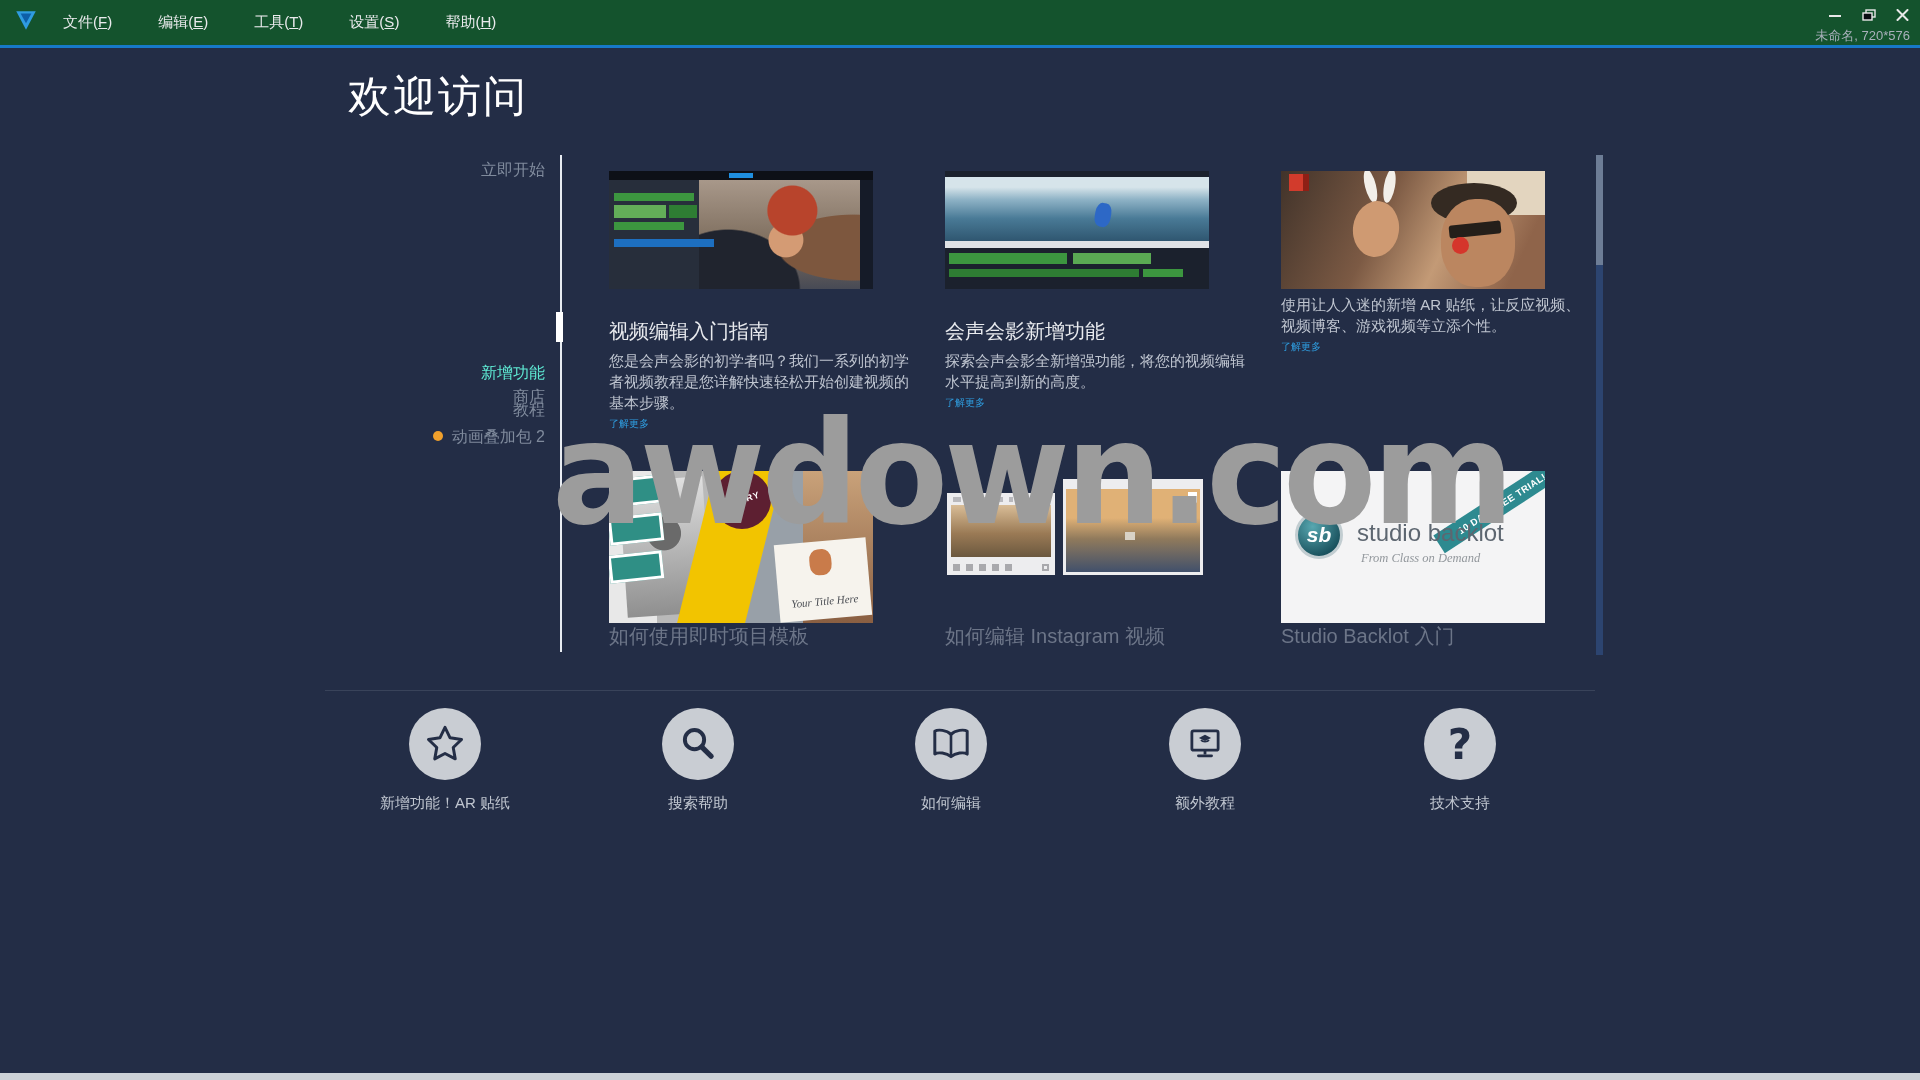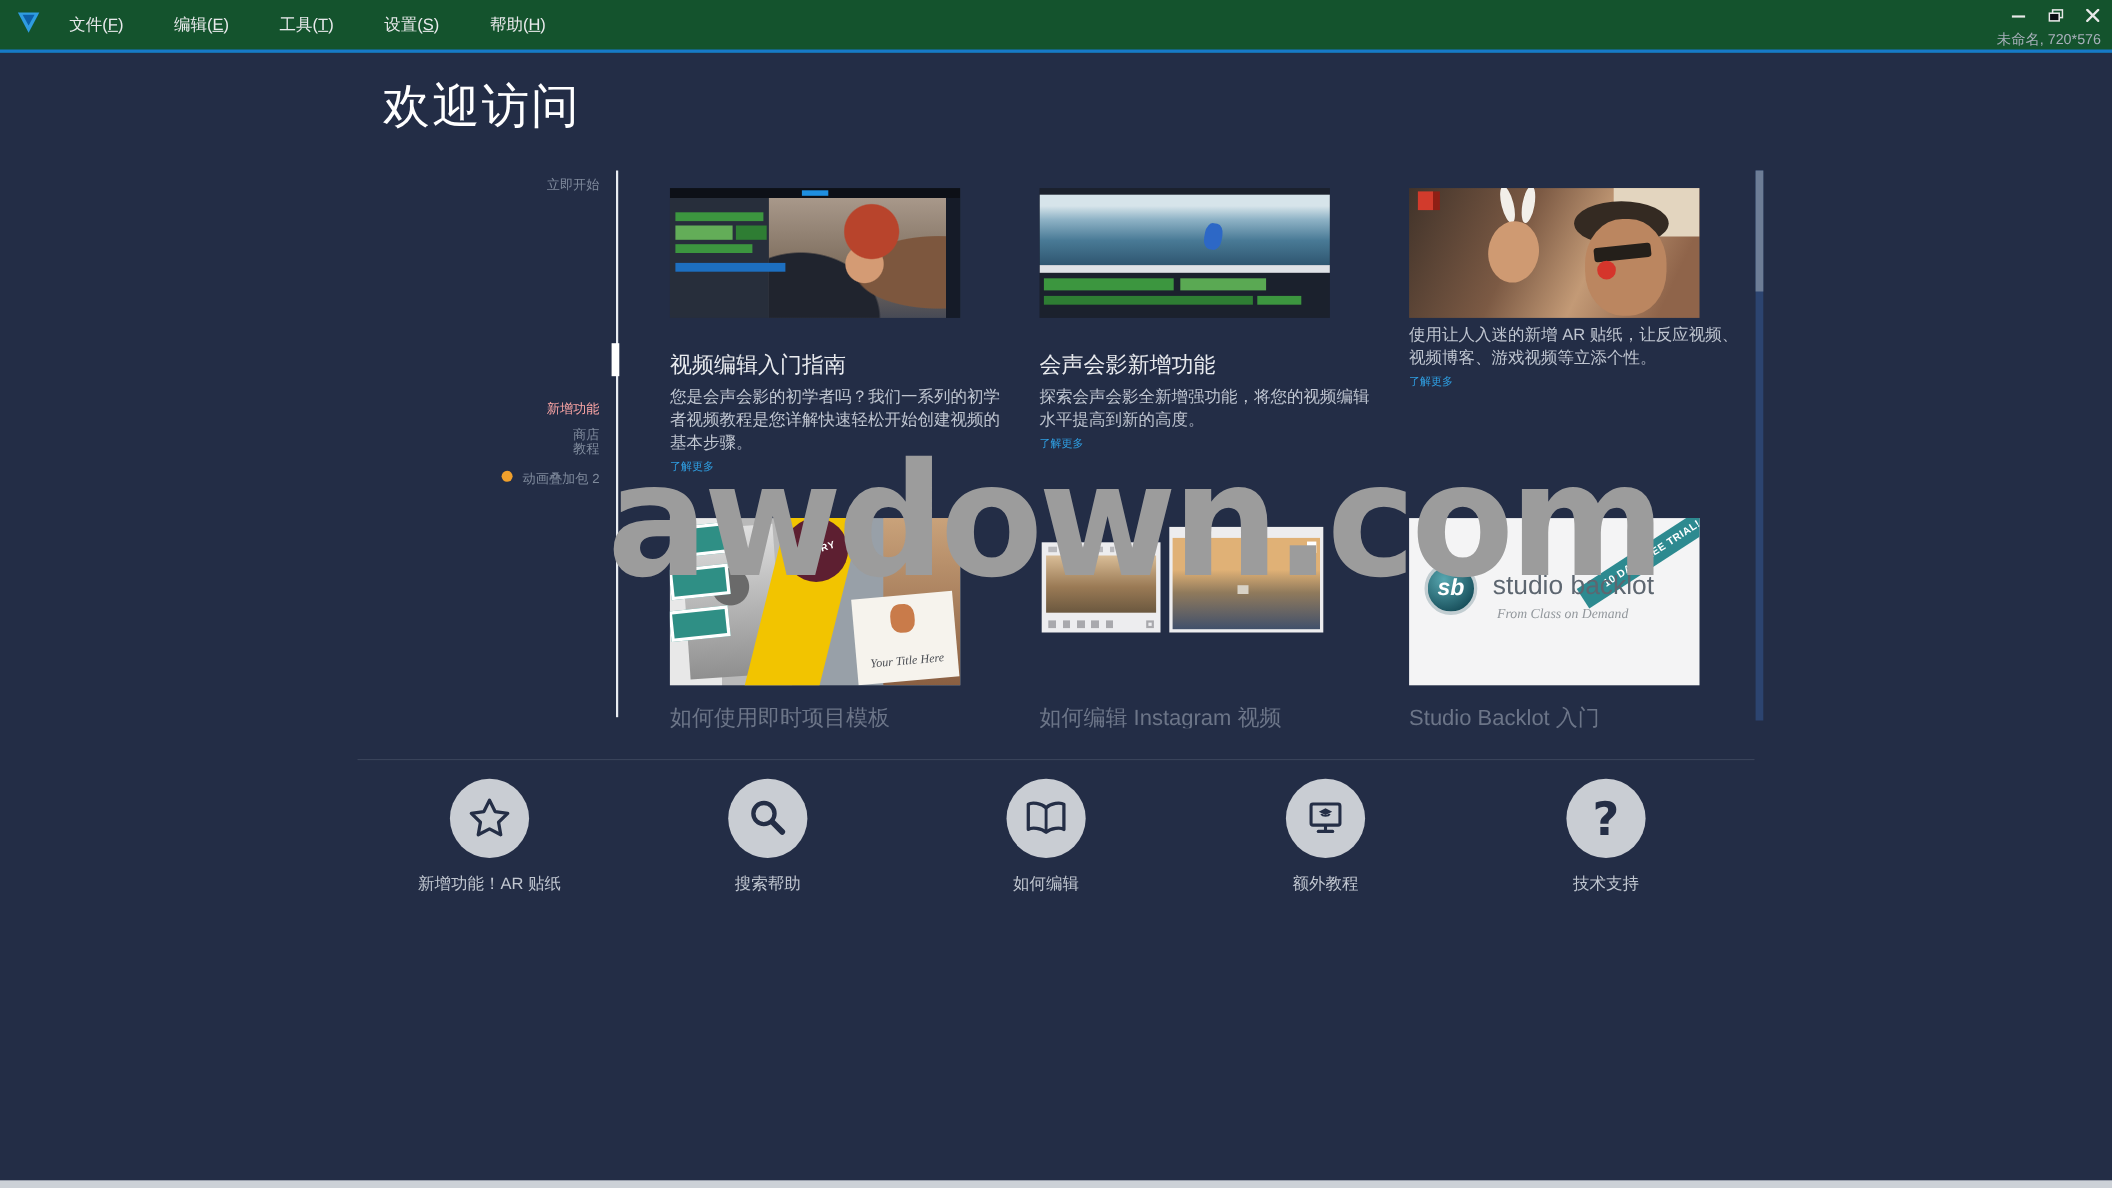--- a/index.html
+++ b/index.html
@@ -21,39 +21,39 @@
   .win-controls span { width:14px; height:12px; display:inline-block; }
   .doc-info { position:absolute; right:10px; top:27px; color:#a9b0bb; font-size:13px; }
 
   
   .main { position:absolute; top:48px; left:0; width:1920px; height:1025px; }
   .welcome-title { position:absolute; left:348px; top:20px; font-size:43px; font-weight:200;
                    letter-spacing:2px; color:#ffffff; }
 
   
   .nav { position:absolute; left:0; top:0; width:545px; }
-  .nav-item { position:absolute; left:0; right:0; text-align:right; font-size:12px;
+  .nav-item { position:absolute; left:0; right:0; text-align:right; font-size:16px;
               color:#7f8a9c; cursor:pointer; }
-  .nav-item.active { color:#fca5a5;margin-left:24px; }
+  .nav-item.active { color:#5eead4;margin-left:24px; }
   .nav-bullet { display:inline-block; width:10px; height:10px; border-radius:50%;
                 background:#f0a02c; margin-right:9px; vertical-align:1px; }
   .nav-divider { position:absolute; left:560px; top:107px; width:2px; height:497px; background:#e8ecf2; }
   .nav-indicator { position:absolute; left:556px; top:264px; width:7px; height:30px; background:#ffffff; }
 
   
   .card { position:absolute; width:312px; }
   .c1 { left:609px; } .c2 { left:945px; } .c3 { left:1281px; }
   .row1 { top:123px; } .row2 { top:423px; }
   .thumb { position:relative; width:264px; height:118px; overflow:hidden; }
   .row2 .thumb { height:152px; }
   .thumb span { position:absolute; display:block; }
   .card-title { margin-top:29px; font-size:20px; color:#e9ebef; cursor:pointer; }
   .card-body { margin-top:5px; font-size:15px; line-height:21px; color:#bfc5d0; }
   .card-link { margin-top:4px; font-size:10px; color:#2f9fe2; cursor:pointer; display:inline-block; }
-  .row2 .title-clip { margin-top:16px; height:23px; overflow:hidden; }
+  .row2 .title-clip { margin-top:0; height:23px; overflow:hidden; }
   .row2 .card-title { margin-top:0; color:#6c7588; }
 
   
   .t1 { background:#272e3b; }
   .t1a { top:0; left:0; right:0; height:9px; background:#0d1017; }
   .t1b { left:120px; top:2px; width:24px; height:5px; background:#1f8fe0; }
   .t1c { left:90px; top:9px; right:13px; bottom:0;
          background:radial-gradient(circle at 58% 28%, #b8442c 0 20%, rgba(0,0,0,0) 21%),
                     radial-gradient(circle at 54% 55%, #d49b74 0 16%, rgba(0,0,0,0) 17%),
                     radial-gradient(ellipse at 96% 62%, #7d573e 0 34%, rgba(0,0,0,0) 35%),

